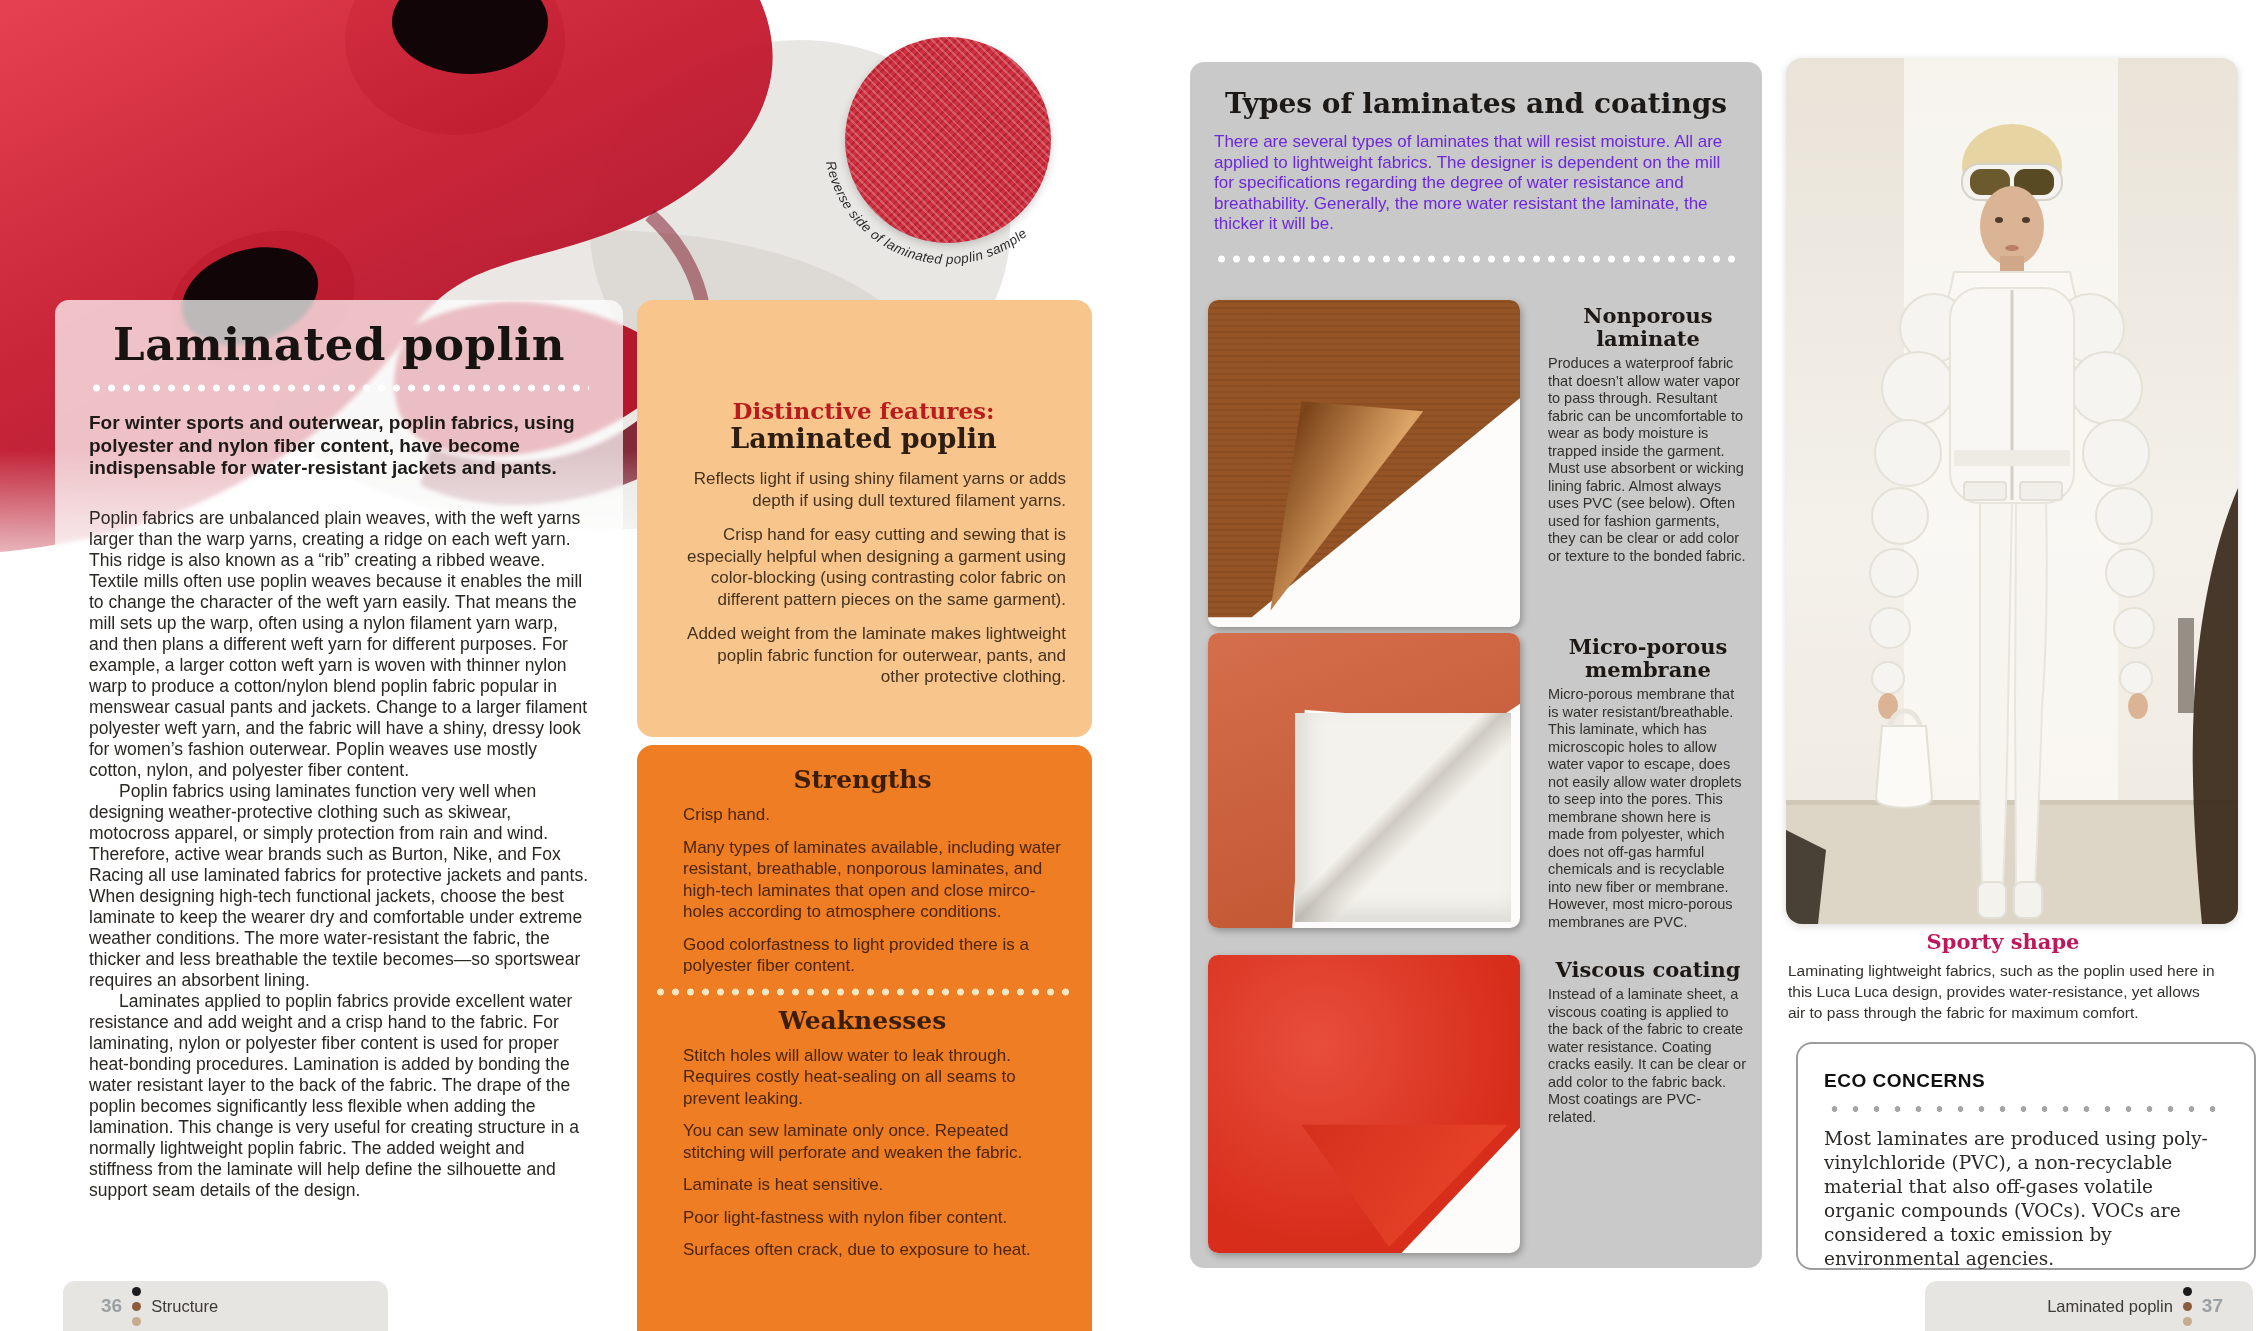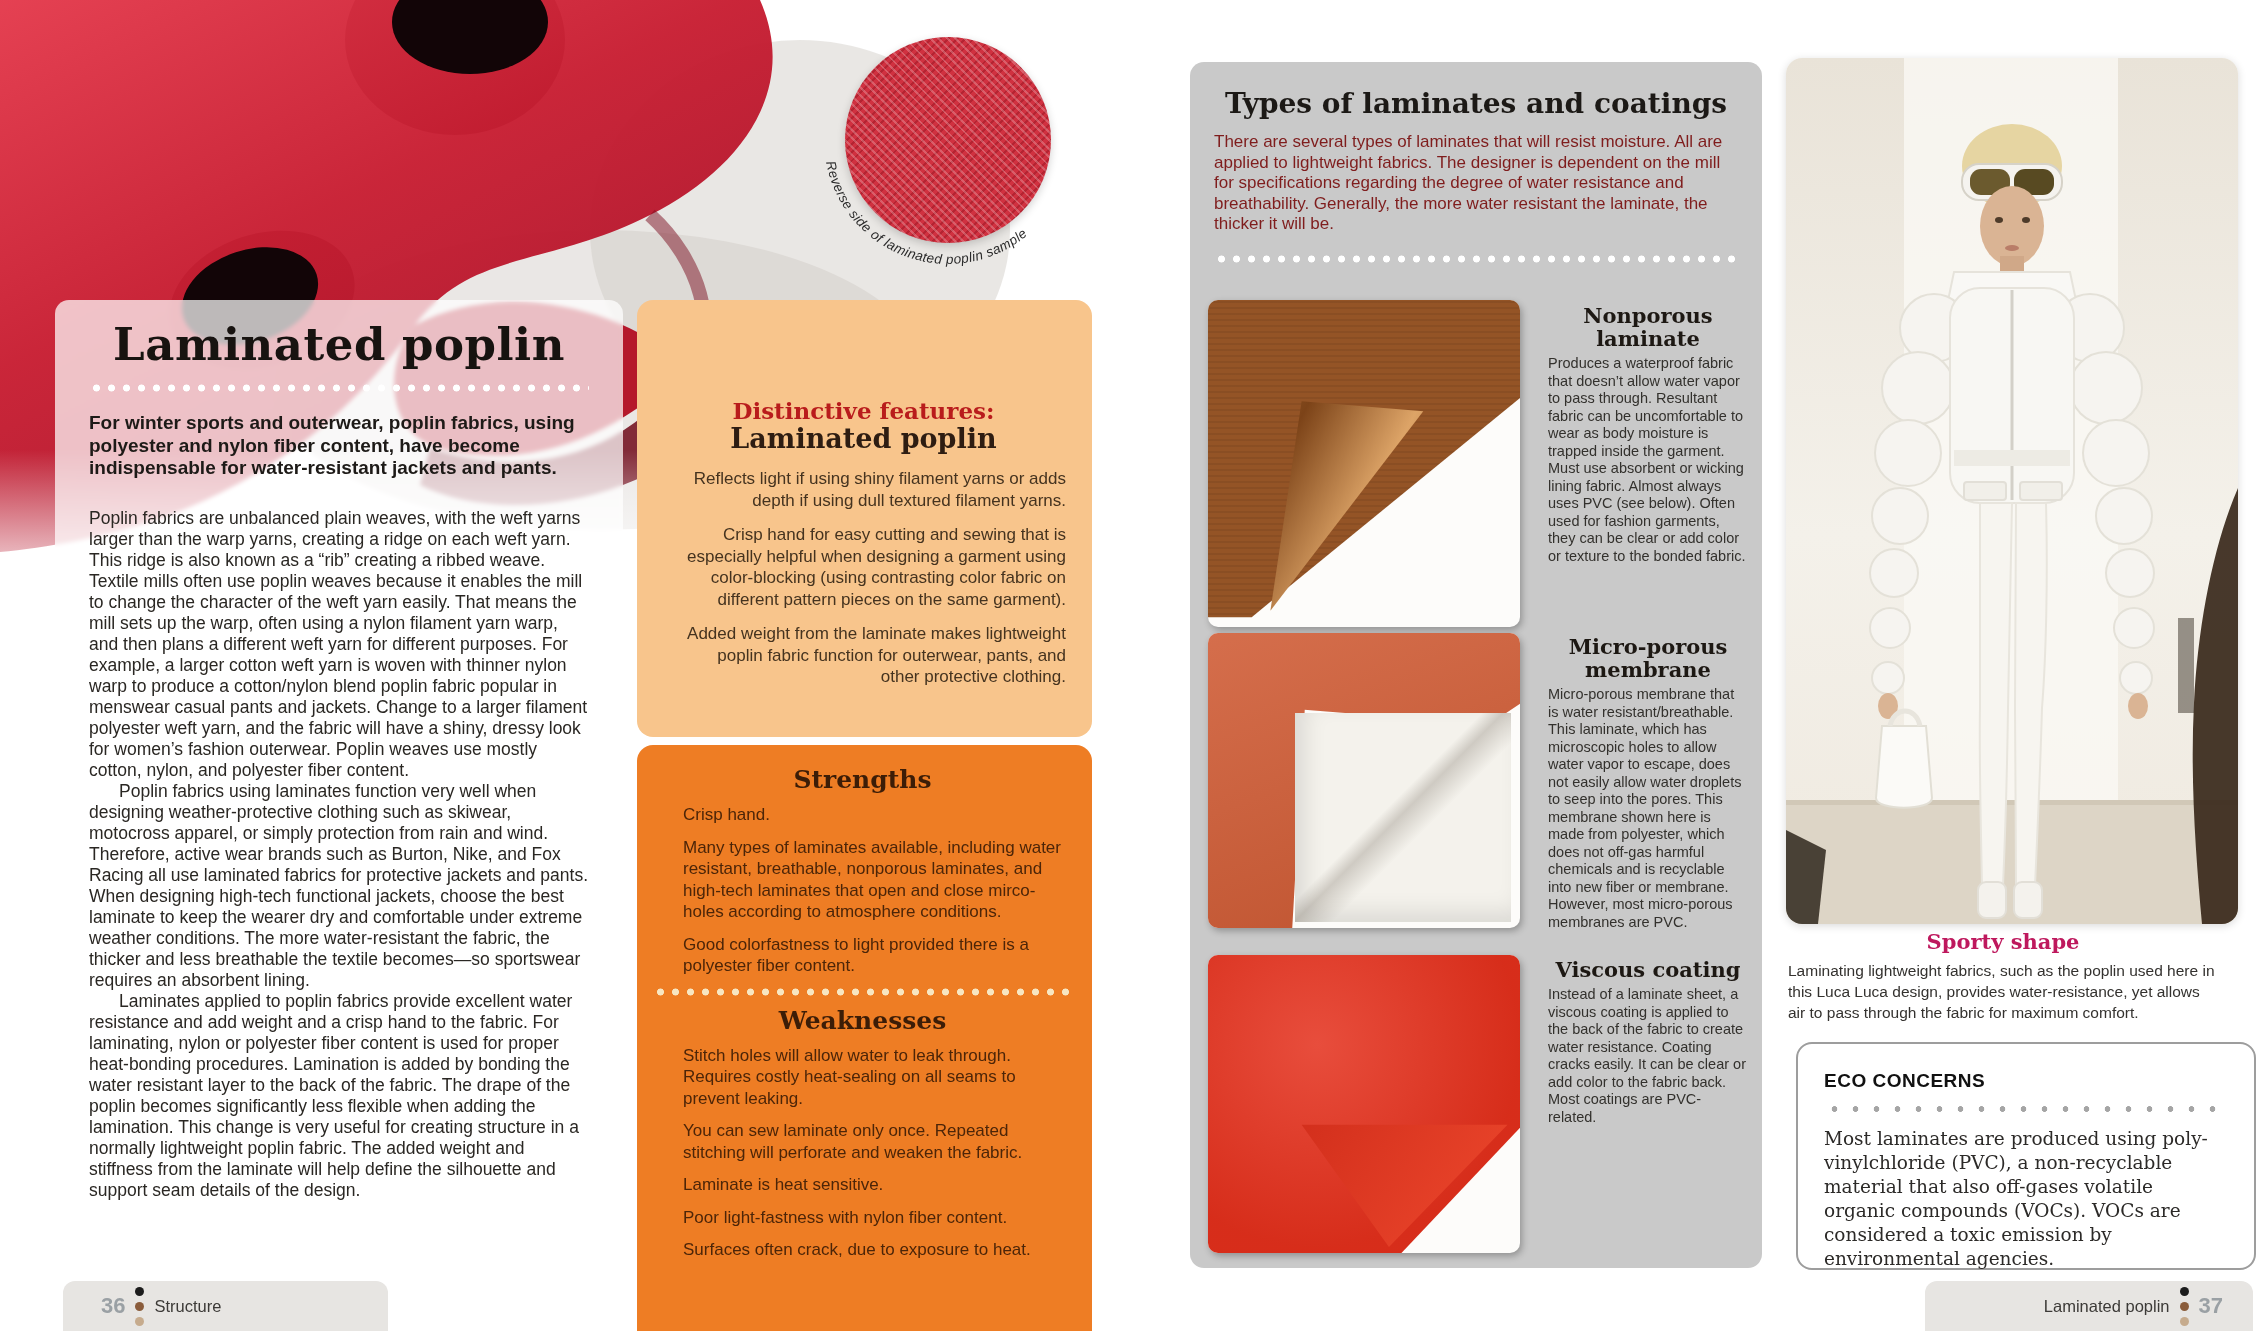--- a/index.html
+++ b/index.html
@@ -49,21 +49,21 @@
   #orange-box{position:absolute;left:637px;top:745px;width:455px;bottom:0;z-index:3;
     background:#ee7d24;border-radius:16px 16px 0 0;box-sizing:border-box;padding:20px 28px 12px 24px;}
   .ow-title{font-size:25px;color:#3c1d07;line-height:29px;margin-bottom:10px;}
   .ow-item{font-size:17px;line-height:21.5px;color:#4c2508;margin:0 0 11px 0;padding-left:22px;}
   #sw-dots{margin:6px -8px 10px -8px;}
 
   
   #gray-panel{position:absolute;left:1190px;top:62px;width:572px;height:1206px;z-index:2;
     background:#c9c9c9;border-radius:14px;box-sizing:border-box;padding:26px 24px;}
   #panel-title{font-size:28px;color:#1c1916;line-height:32px;margin-bottom:12px;}
-  #panel-intro{font-size:17px;line-height:20.5px;color:#7f1d1d;width:522px;}
+  #panel-intro{font-size:17px;line-height:20.5px;color:#6d28d9;width:522px;}
   #panel-dots{margin-top:20px;}
   .sample{position:absolute;left:18px;width:312px;background:#fdfcfa;border-radius:10px;overflow:hidden;
     box-shadow:2px 3px 7px rgba(0,0,0,.28);}
   .sample .layer{position:absolute;inset:0;}
   #sample1{top:238px;height:327px;}
   #sample1 .main{background:#945426;
     background-image:repeating-linear-gradient(0deg,rgba(0,0,0,.07) 0 2px,rgba(0,0,0,0) 2px 6px);
     clip-path:polygon(0 0,100% 0,100% 30%,14% 97%,0 97%);}
   #sample1 .fold{background:linear-gradient(118deg,#b5793f 0%,#7c4318 32%,#dda467 55%,#8a4c1e 82%);
     clip-path:polygon(30% 31%,69% 34%,20% 95%);}
@@ -104,21 +104,21 @@
     padding:26px 26px 0 26px;margin-left:8px;}
   #eco-title{font-size:19px;font-weight:bold;color:#111;letter-spacing:.5px;}
   #eco-dots{margin:14px 0 15px 0;width:400px;}
   #eco-text{font-family:"DejaVu Serif",serif;font-size:18.5px;line-height:24px;color:#2c2a28;}
 
   
   .footer-bar{position:absolute;bottom:0;height:50px;background:#e7e5e2;border-radius:12px 12px 0 0;
     display:flex;align-items:center;z-index:4;}
   #footer-left{left:63px;width:325px;}
   #footer-right{left:1925px;width:328px;justify-content:flex-end;}
-  .pagenum{font-size:22px;font-weight:bold;color:#9aa0a4;text-align:center;}
+  .pagenum{font-size:19px;font-weight:bold;color:#9aa0a4;text-align:center;}
   .footer-label{font-size:16.5px;color:#3c3a37;}
   .dotcol{display:flex;flex-direction:column;align-items:center;gap:6px;margin:0 10px;}
   .dotcol span{width:9px;height:9px;border-radius:50%;}
   .dot-black{background:#1c1c1c;}
   .dot-brown{background:#8a5c3b;}
   .dot-tan{background:#c6ab8d;}
 </style>
 </head>
 <body>
 

